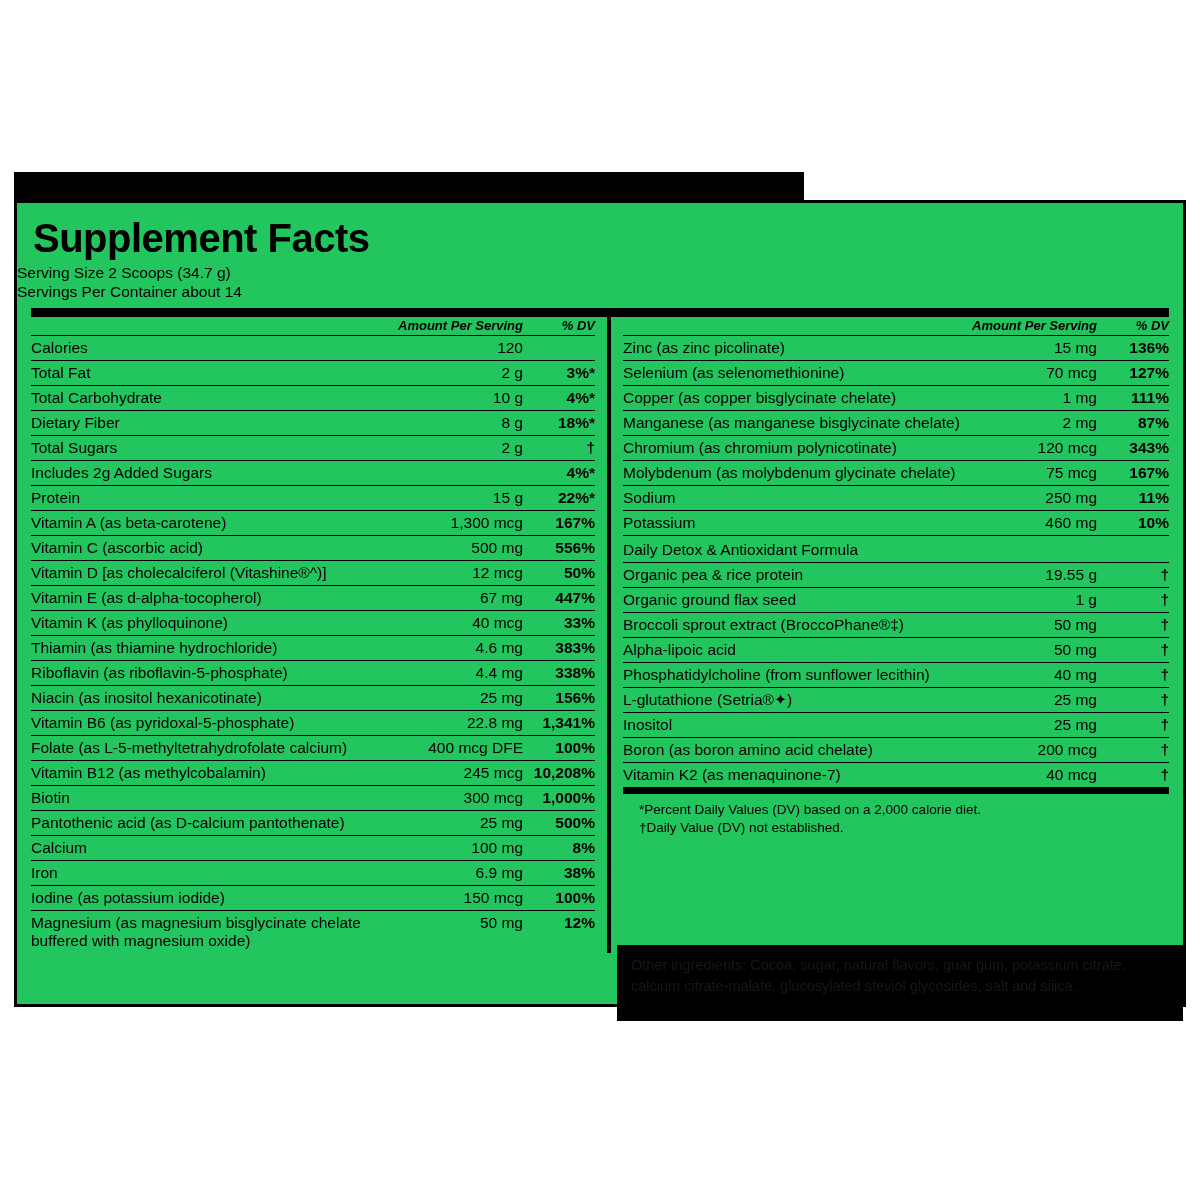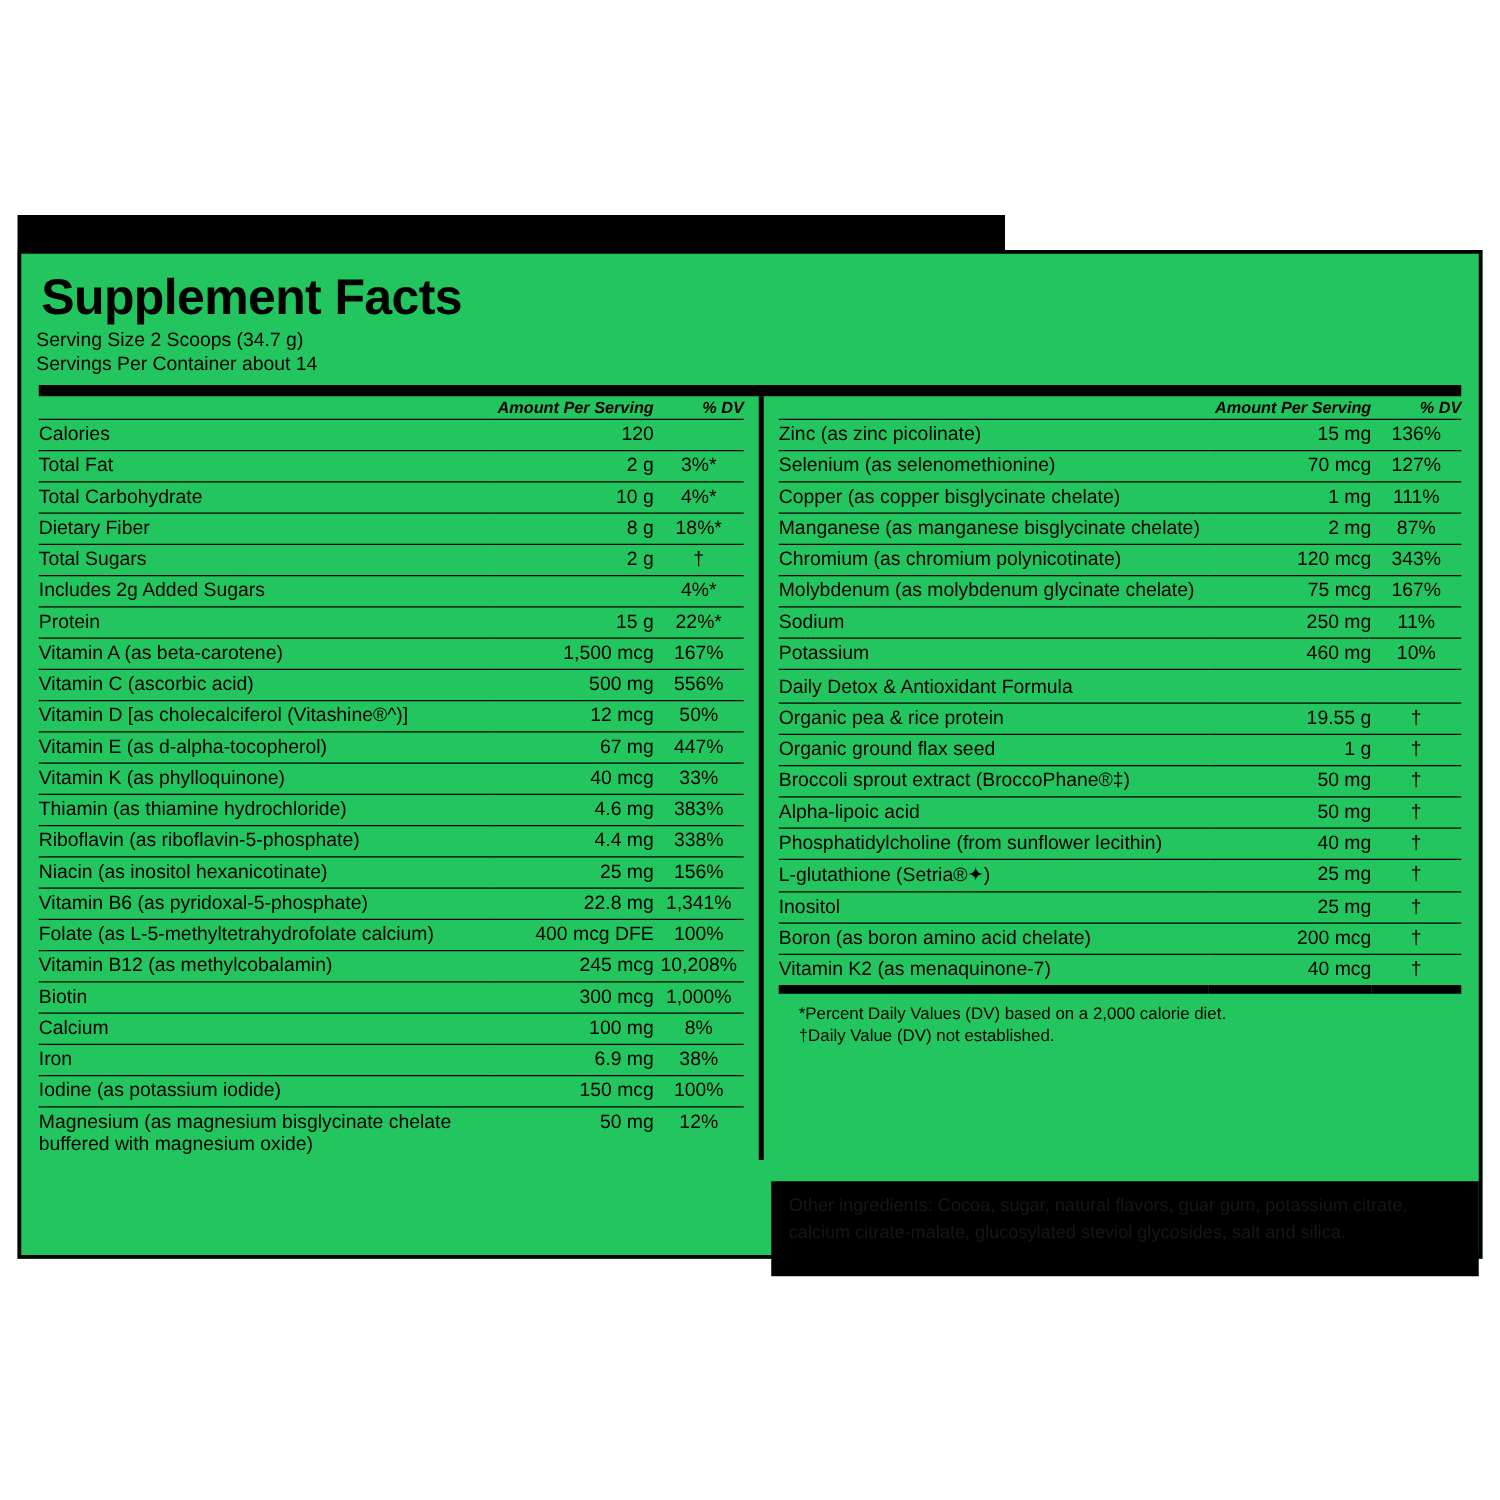--- a/index.html
+++ b/index.html
@@ -31,21 +31,21 @@
   
   .sf-title {
     font-size: 40px;
     font-weight: bold;
     letter-spacing: -0.5px;
     margin: 14px 0 4px 16px;
     line-height: 1.05;
   }
   .serving-line {
     font-size: 15.5px;
-    margin-left: 12px;
+    margin-left: 0;
     line-height: 1.25;
   }
   .hdr-rule {
     height: 9px;
     background: #000;
     margin: 6px 14px 0 14px;
   }
   
   .cols {
     display: flex;
@@ -77,21 +77,21 @@
     font-weight: bold;
     text-align: right;
     padding-bottom: 2px;
     padding-top: 1px;
     font-style: italic;
   }
   th.h-name { text-align: left; }
   td.name  { text-align: left; padding-right: 8px; }
   td.amt   { text-align: right; white-space: nowrap; padding-right: 22px; width: 130px; }
   th.h-amt { padding-right: 22px; }
-  td.dv    { text-align: center; white-space: nowrap; width: 72px; padding-right: 6px; }
+  td.dv    { text-align: right; white-space: nowrap; width: 72px; padding-right: 6px; font-weight: bold; }
   th.h-dv  { width: 72px; padding-right: 6px; }
 
   .indent1 { padding-left: 20px; }
   .indent2 { padding-left: 38px; }
 
   tr.section-head > td {
     font-weight: normal;
     border-bottom: 1px solid #000;
     padding-top: 5px;
   }
@@ -174,21 +174,21 @@
                 <td class="amt"></td>
                 <td class="dv">4%*</td>
               </tr>
               <tr class="row">
                 <td class="name">Protein</td>
                 <td class="amt">15 g</td>
                 <td class="dv">22%*</td>
               </tr>
               <tr class="row">
                 <td class="name">Vitamin A (as beta-carotene)</td>
-                <td class="amt">1,500 mcg</td>
+                <td class="amt">1,300 mcg</td>
                 <td class="dv">167%</td>
               </tr>
               <tr class="row">
                 <td class="name">Vitamin C (ascorbic acid)</td>
                 <td class="amt">500 mg</td>
                 <td class="dv">556%</td>
               </tr>
               <tr class="row">
                 <td class="name">Vitamin D [as cholecalciferol (Vitashine®^)]</td>
                 <td class="amt">12 mcg</td>
@@ -231,20 +231,25 @@
               </tr>
               <tr class="row">
                 <td class="name">Vitamin B12 (as methylcobalamin)</td>
                 <td class="amt">245 mcg</td>
                 <td class="dv">10,208%</td>
               </tr>
               <tr class="row">
                 <td class="name">Biotin</td>
                 <td class="amt">300 mcg</td>
                 <td class="dv">1,000%</td>
+              </tr>
+              <tr class="row">
+                <td class="name">Pantothenic acid (as D-calcium pantothenate)</td>
+                <td class="amt">25 mg</td>
+                <td class="dv">500%</td>
               </tr>
               <tr class="row">
                 <td class="name">Calcium</td>
                 <td class="amt">100 mg</td>
                 <td class="dv">8%</td>
               </tr>
               <tr class="row">
                 <td class="name">Iron</td>
                 <td class="amt">6.9 mg</td>
                 <td class="dv">38%</td>

